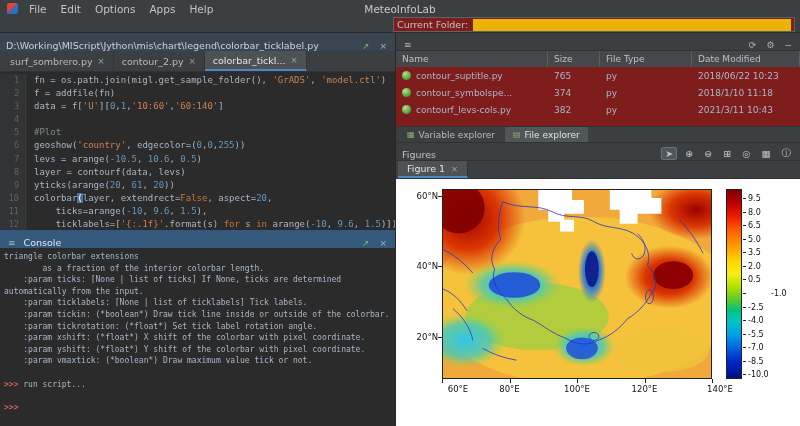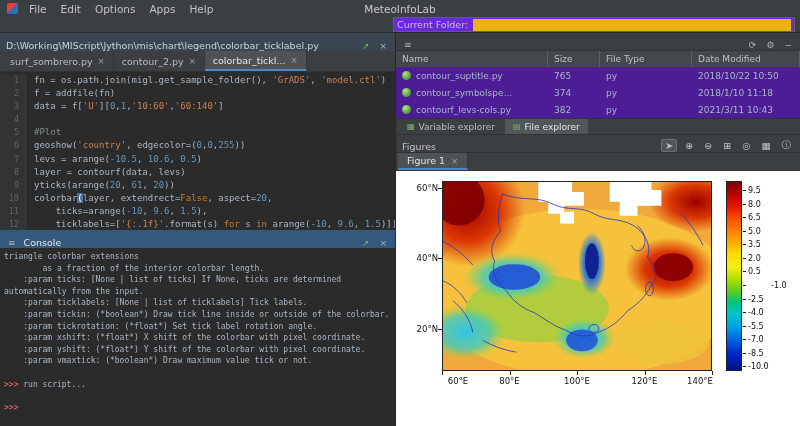--- a/index.html
+++ b/index.html
@@ -6,21 +6,21 @@
   html,body{width:800px;height:426px;overflow:hidden}
   body{font-family:"DejaVu Sans",sans-serif;background:#3c3f41;color:#bbbbbb;font-size:11px}
   .app{width:800px;height:426px;display:flex;flex-direction:column;overflow:hidden}
 
   
   .menubar{height:17px;display:flex;align-items:center;padding:0 5px;position:relative;background:#3c3f41}
   .app-logo{width:11px;height:11px;border-radius:2px;background:linear-gradient(135deg,#e3423a 0 50%,#2c6fbb 50% 100%);margin:0 4px 0 2px;flex:none}
   .menu-item{padding:1px 7px;font-size:10.5px;color:#c2c2c2;cursor:default}
   .app-title{position:absolute;left:50%;transform:translateX(-50%);font-size:10.5px;color:#c8c8c8}
   .folderbar{height:15px;display:flex;justify-content:flex-end;align-items:center;padding:0 5px;background:#3c3f41}
-  .folder-wrap{width:402px;height:15px;border:1px solid #5e6262;display:flex;align-items:center;gap:5px;padding:0 3px;background:#6d28d9}
+  .folder-wrap{width:402px;height:15px;border:1px solid #5e6262;display:flex;align-items:center;gap:5px;padding:0 3px;background:#7f1d1d}
   .folder-label{font-size:9.5px;color:#c2c2c2;white-space:nowrap}
   .folder-combo{flex:1;height:12px;background:#45494a;border:6px solid #eab308;display:flex;align-items:center;overflow:hidden}
   .folder-value{flex:1;font-size:9px;color:#dddddd;padding:0 4px;white-space:nowrap;overflow:hidden}
   .combo-arrow{width:13px;height:100%;border-left:1px solid #646868;display:flex;align-items:center;justify-content:center;font-size:8px;color:#cccccc;background:#4b5052}
 
   
   .main{flex:1;display:flex;border-top:1px solid #2a2a2a;overflow:hidden}
   .left{width:396px;flex:none;display:flex;flex-direction:column;border-right:1px solid #282828;overflow:hidden}
   .right{flex:1;display:flex;flex-direction:column;overflow:hidden}
 
@@ -50,21 +50,21 @@
   .tok-cur{background:#4e739e;color:#ffffff}
 
   
   .console-out{height:178px;flex:none;background:#2b2b2b;font-family:"DejaVu Sans Mono",monospace;font-size:8px;padding:3px 4px;overflow:hidden}
   .console-line{height:11.6px;line-height:11.6px;white-space:pre;color:#a9b7c6}
   .prompt{color:#ff6b68}
 
   
   .fe-thead{height:16px;flex:none;display:flex;background:#45484b;font-size:9px;color:#bcc0c4;align-items:stretch}
   .fe-col{display:flex;align-items:center;padding:0 6px;border-right:1px solid #5a5e61;overflow:hidden;white-space:nowrap}
-  .fe-body{height:51px;flex:none;background:#4c1d95;overflow:hidden}
+  .fe-body{height:59px;flex:none;background:#7f1d1d;overflow:hidden}
   .fe-row{display:flex;height:17px;align-items:center;font-size:9px;color:#a9b7c6}
   .fe-cell{padding:0 6px;overflow:hidden;white-space:nowrap;display:flex;align-items:center}
   .fe-name{width:152px;flex:none}.fe-size{width:52px;flex:none}.fe-type{width:92px;flex:none}.fe-date{flex:1}
   .py-icon{width:9px;height:9px;border-radius:50%;background:radial-gradient(circle at 35% 30%,#b8e27e,#4a9e3f 70%,#2f6f86);margin-right:5px;flex:none}
   .fe-tabs{height:17px;flex:none;display:flex;align-items:center;gap:2px;background:#3c3f41;border-top:1px solid #323232;border-bottom:1px solid #323232;padding-left:3px}
   .fe-tab{display:flex;align-items:center;gap:4px;height:15px;padding:0 8px;font-size:9px;color:#b8bcc0}
   .fe-tab.active{background:#515658;color:#e0e4e8}
   .fe-tab-icon{font-size:8px;color:#8fb573}
 
   
@@ -197,21 +197,21 @@
           <div class="fe-col fe-date">Date Modified</div>
         </div>
       <div class="fe-body">
           <div class="fe-row">
             <div class="fe-cell fe-name">
               <span class="py-icon"></span>
               <span>contour_suptitle.py</span>
             </div>
             <div class="fe-cell fe-size">765</div>
             <div class="fe-cell fe-type">py</div>
-            <div class="fe-cell fe-date">2018/10/22 10:50</div>
+            <div class="fe-cell fe-date">2018/06/22 10:23</div>
           </div>
           <div class="fe-row">
             <div class="fe-cell fe-name">
               <span class="py-icon"></span>
               <span>contour_symbolspe...</span>
             </div>
             <div class="fe-cell fe-size">374</div>
             <div class="fe-cell fe-type">py</div>
             <div class="fe-cell fe-date">2018/1/10 11:18</div>
           </div>
@@ -312,21 +312,21 @@
 
       <div class="tick" style="left: 46px; top: 200px; width: 1px; height: 4px;"></div>
           <span class="x-label" style="left: 62px; top: 205px;">60°E</span>
           <div class="tick" style="left: 113.5px; top: 200px; width: 1px; height: 4px;"></div>
           <span class="x-label" style="left: 113.5px; top: 205px;">80°E</span>
           <div class="tick" style="left: 181px; top: 200px; width: 1px; height: 4px;"></div>
           <span class="x-label" style="left: 181px; top: 205px;">100°E</span>
           <div class="tick" style="left: 248.5px; top: 200px; width: 1px; height: 4px;"></div>
           <span class="x-label" style="left: 248.5px; top: 205px;">120°E</span>
           <div class="tick" style="left: 316px; top: 200px; width: 1px; height: 4px;"></div>
-          <span class="x-label" style="left: 304px; top: 205px;">140°E</span>
+          <span class="x-label" style="left: 324px; top: 205px;">140°E</span>
           <div class="tick" style="left: 42px; top: 157.778px; width: 4px; height: 1px;"></div>
           <span class="y-label" style="top: 157.778px;">20°N</span>
           <div class="tick" style="left: 42px; top: 87.4074px; width: 4px; height: 1px;"></div>
           <span class="y-label" style="top: 87.4074px;">40°N</span>
           <div class="tick" style="left: 42px; top: 17.037px; width: 4px; height: 1px;"></div>
           <span class="y-label" style="top: 17.037px;">60°N</span>
           <div class="tick" style="left: 347px; top: 19.0476px; width: 3px; height: 1px;"></div>
           <span class="cb-label" style="left: 352px; top: 19.0476px;">9.5</span>
           <div class="tick" style="left: 347px; top: 32.619px; width: 3px; height: 1px;"></div>
           <span class="cb-label" style="left: 352px; top: 32.619px;">8.0</span>

